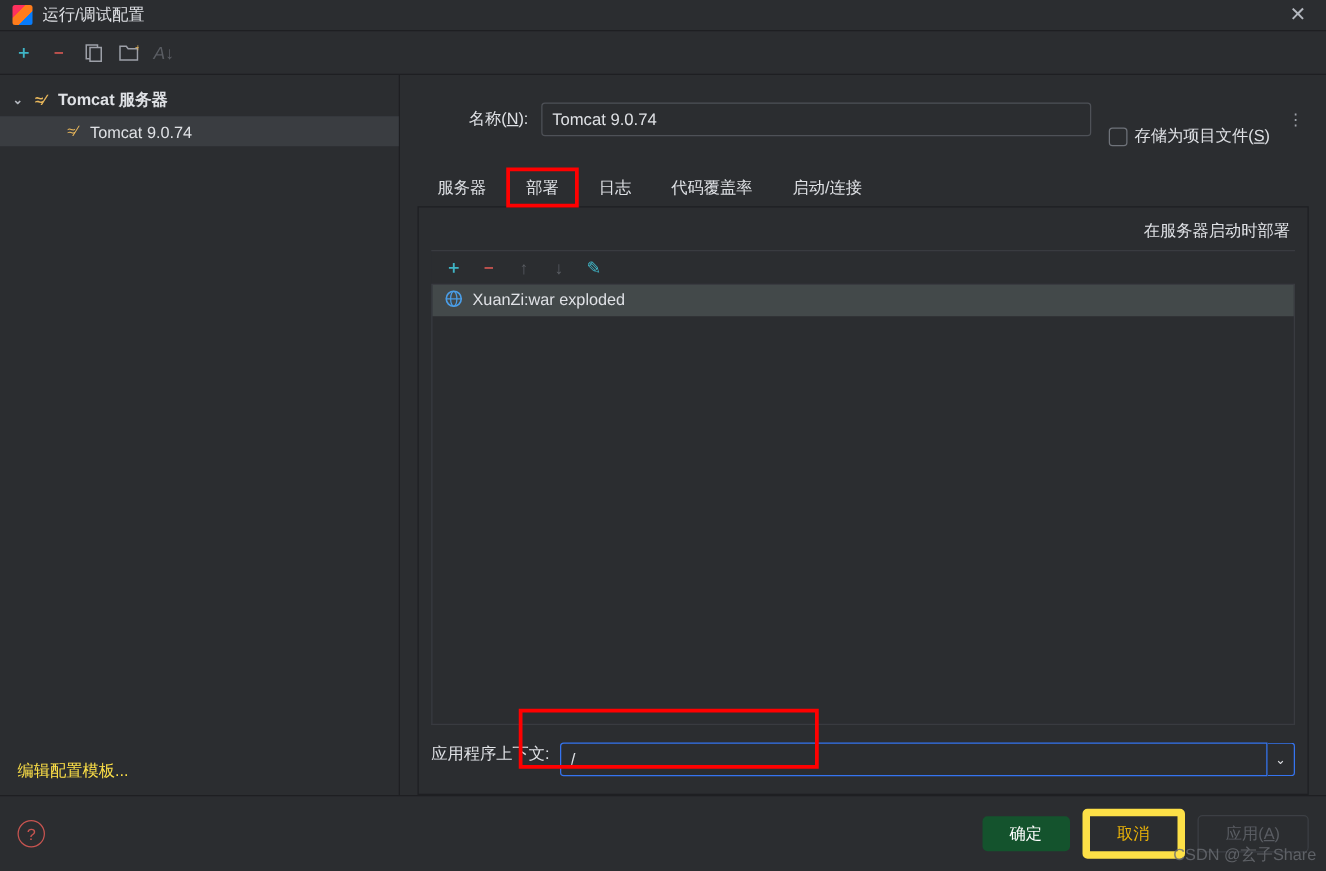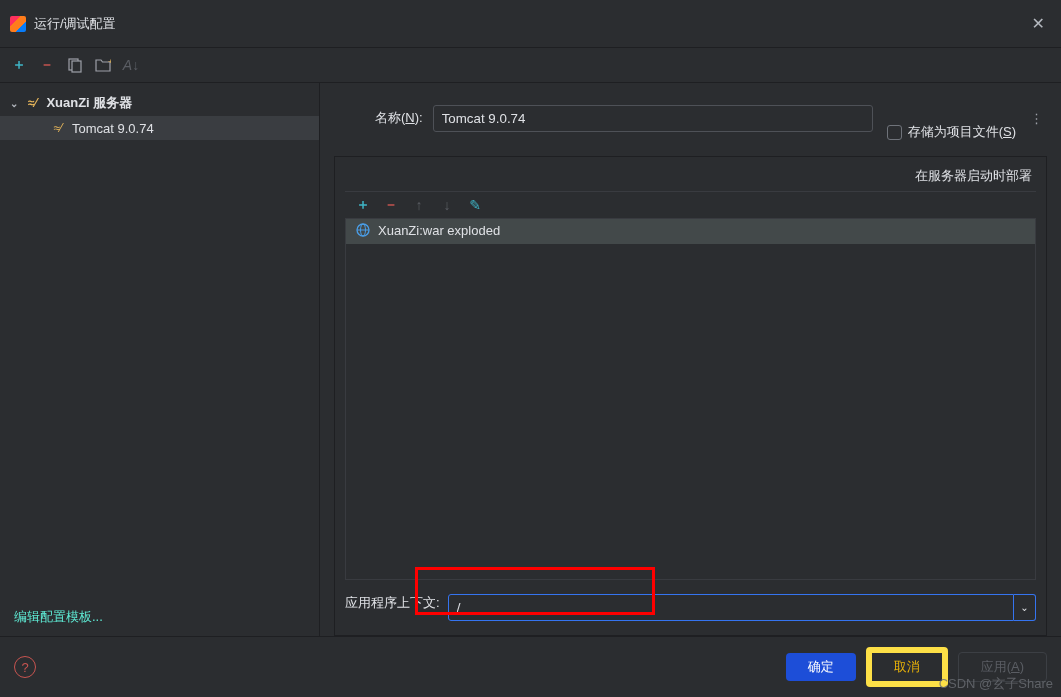--- a/index.html
+++ b/index.html
@@ -21,21 +21,21 @@
       background: #2b2d30;
       width: 1061px;
       height: 697px;
       display: flex;
       flex-direction: column;
     }
     .title-bar {
       display: flex;
       align-items: center;
       padding: 8px 10px;
-      height: 48px;
+      height: 25px;
       border-bottom: 1px solid #1e1f22;
     }
     .title-bar .app-icon {
       width: 16px;
       height: 16px;
       background: linear-gradient(135deg,#fe315d 0%,#fe315d 33%,#ff7c1b 33%,#ff7c1b 66%,#087cfa 66%);
       margin-right: 8px;
       border-radius: 2px;
     }
     .title-text {
@@ -111,21 +111,21 @@
       width: 16px;
       height: 16px;
       display: inline-flex;
       align-items: center;
       justify-content: center;
       color: #e8b75b;
       font-size: 12px;
     }
     .edit-templates {
       padding: 10px 14px;
-      color: #5eead4;
+      color: #fde047;
       cursor: pointer;
     }
     .main-panel {
       flex: 1;
       display: flex;
       flex-direction: column;
       padding: 12px 14px 0 14px;
       min-height: 0;
     }
     .name-row {
@@ -295,21 +295,21 @@
       cursor: pointer;
     }
     .spacer { flex: 1; }
     .btn {
       padding: 5px 22px;
       border-radius: 4px;
       cursor: pointer;
       font-size: 13px;
     }
     .btn-primary {
-      background: #1d4ed8;
+      background: #14532d;
       color: #fff;
     }
     .btn-secondary {
       background: transparent;
       border: 6px solid #fde047;
       color: #eab308;
     }
     .btn-disabled {
       background: transparent;
       border: 1px solid #3c3f44;
@@ -356,21 +356,21 @@
     </div>
     <div class="tb-icon sort-icon">A↓</div>
   </div>
 
   <div class="body-area">
     <div class="sidebar">
       <div class="tree">
         <div class="tree-node parent">
           <span class="chevron">⌄</span>
           <span class="tomcat-icon">≈⁄</span>
-          <span>XuanZi 服务器</span>
+          <span>Tomcat 服务器</span>
         </div>
         <div class="tree-node child selected">
           <span class="tomcat-icon">≈⁄</span>
           <span>Tomcat 9.0.74</span>
         </div>
       </div>
       <div class="edit-templates">编辑配置模板...</div>
     </div>
 
     <div class="main-panel">
@@ -381,20 +381,27 @@
         <input class="name-input" value="Tomcat 9.0.74" style="">
         <div class="store-check">
           <div class="checkbox"></div>
           <span>
             <span>存储为项目文件(</span><span class="underline">S</span><span>)</span>
           </span>
         </div>
         <div class="more-icon">⋮</div>
       </div>
 
+      <div class="tabs">
+        <div class="tab">服务器</div>
+        <div class="tab highlighted active">部署</div>
+        <div class="tab">日志</div>
+        <div class="tab">代码覆盖率</div>
+        <div class="tab">启动/连接</div>
+      </div>
 
       <div class="content-box">
         <div class="section-label">在服务器启动时部署</div>
         <div class="deploy-toolbar">
           <span class="dti add-icon">＋</span>
           <span class="dti remove-icon">－</span>
           <span class="dti up-icon">↑</span>
           <span class="dti down-icon">↓</span>
           <span class="dti edit-icon">✎</span>
         </div>

